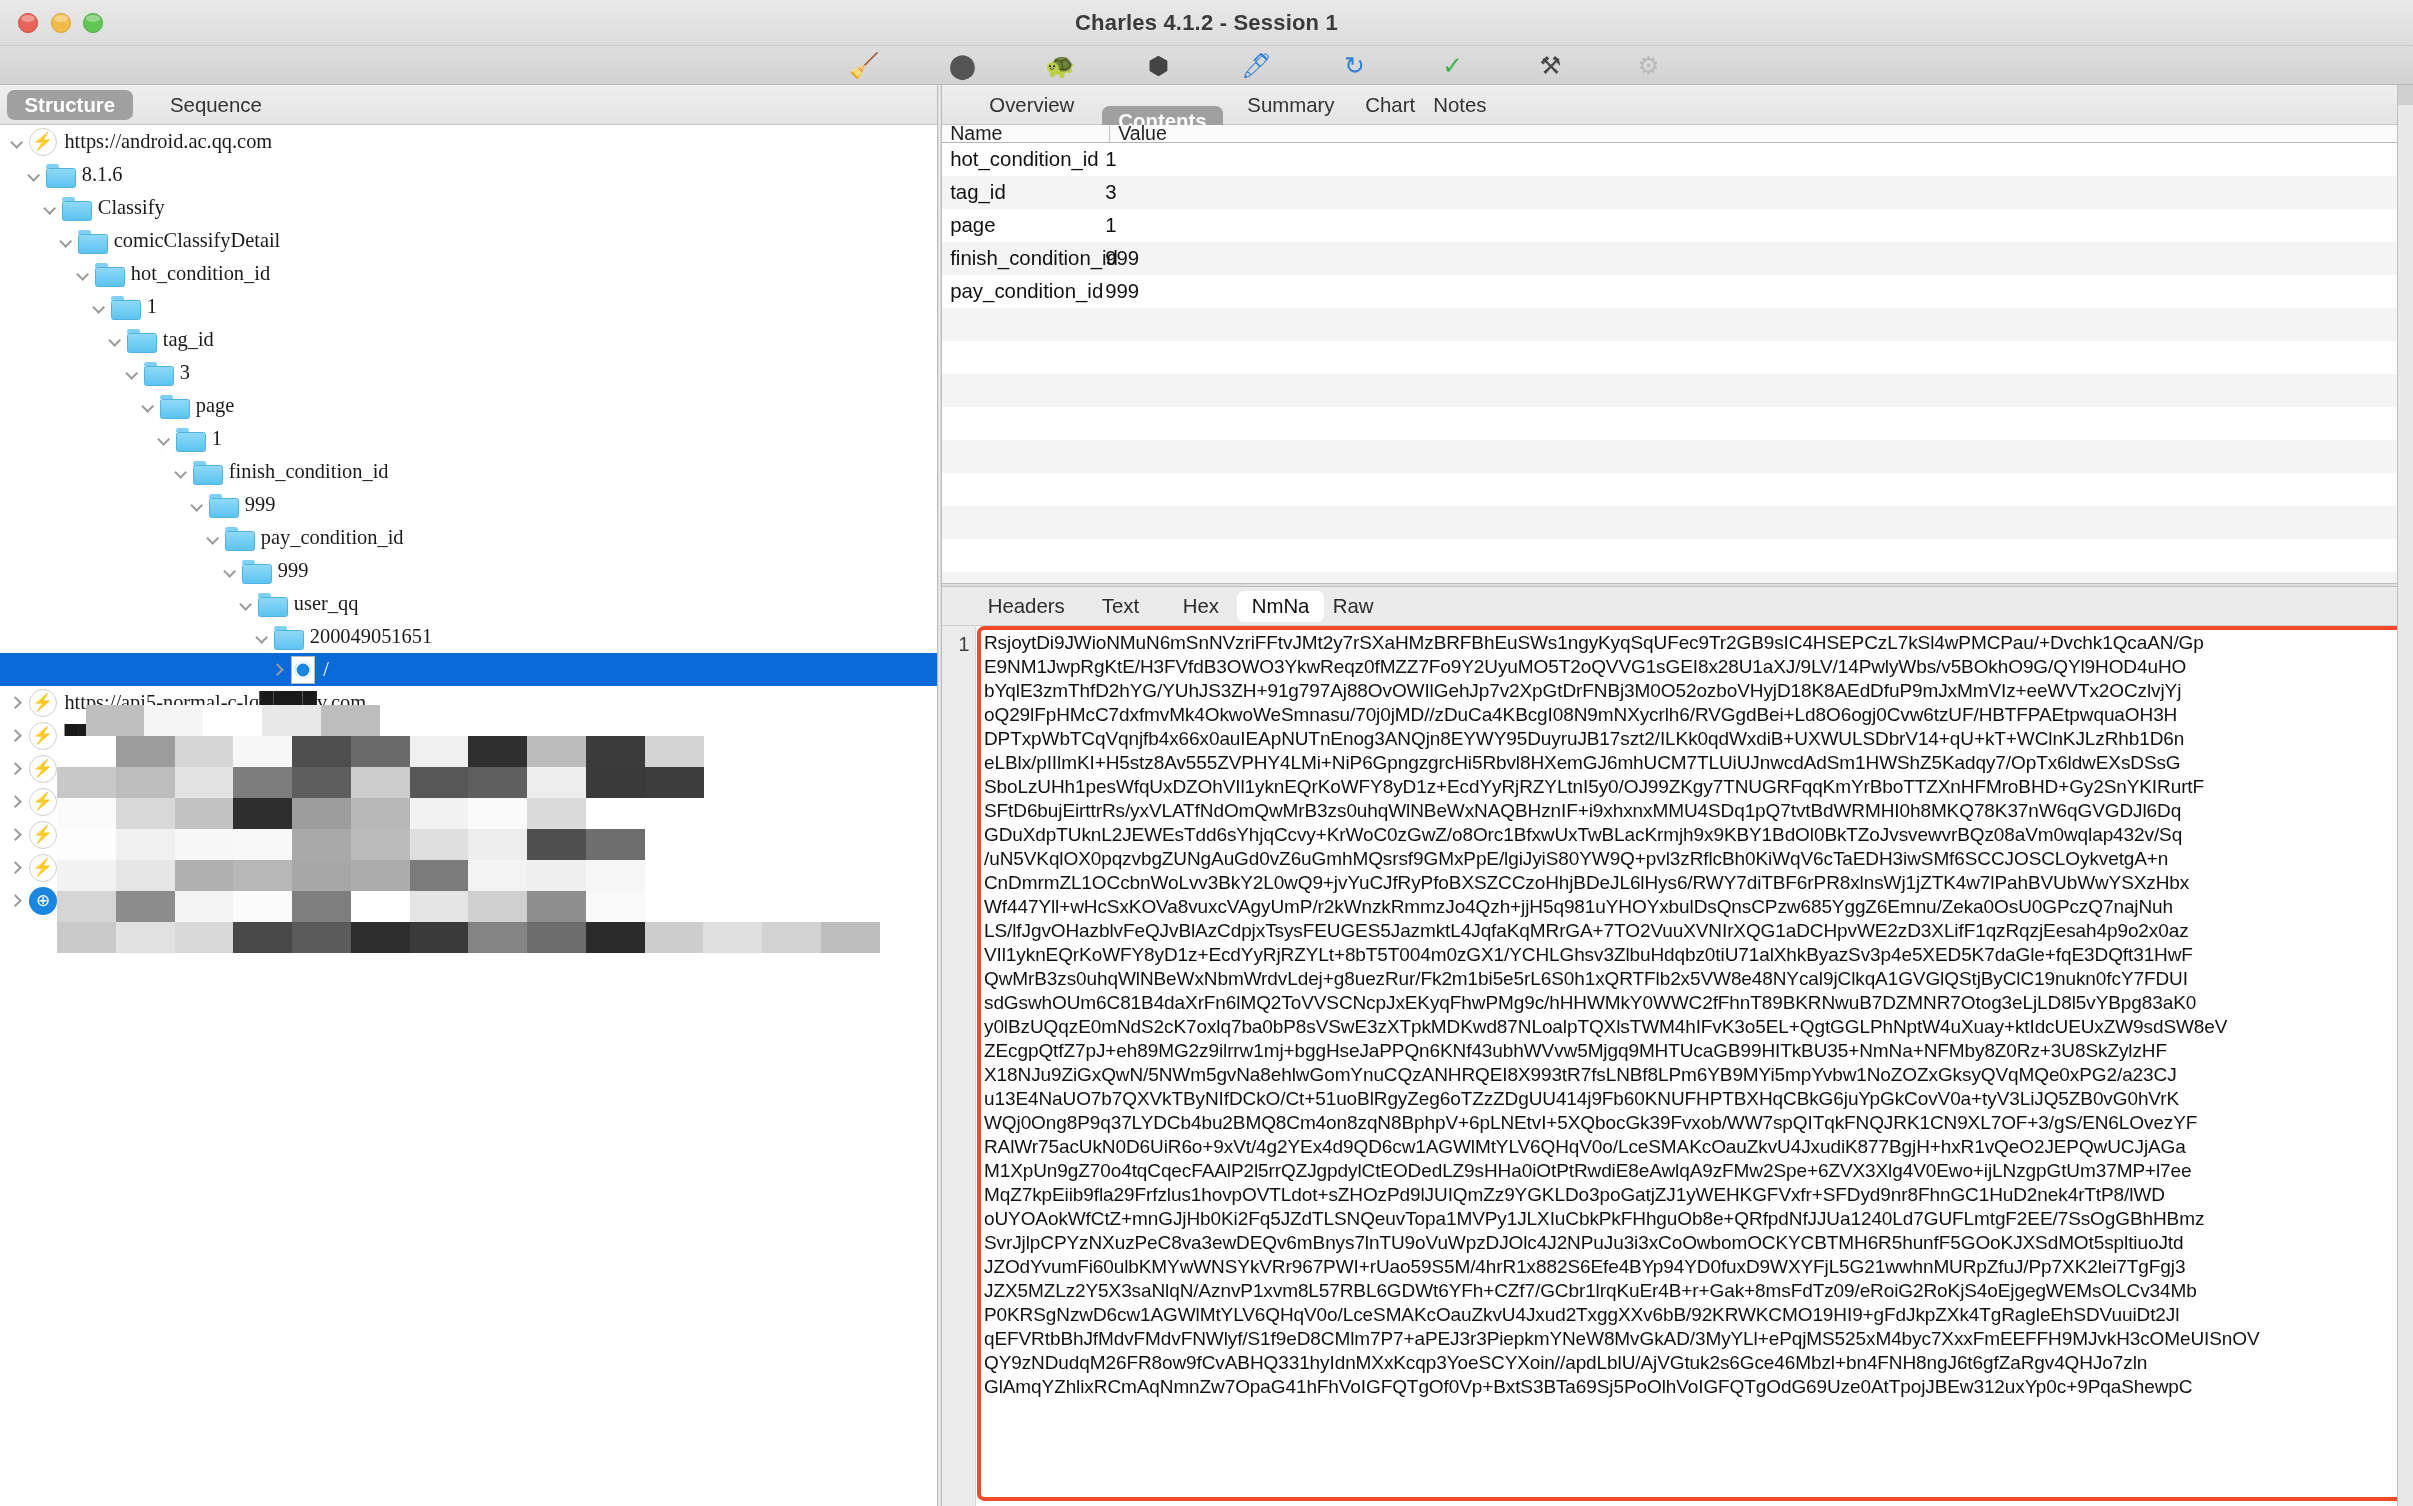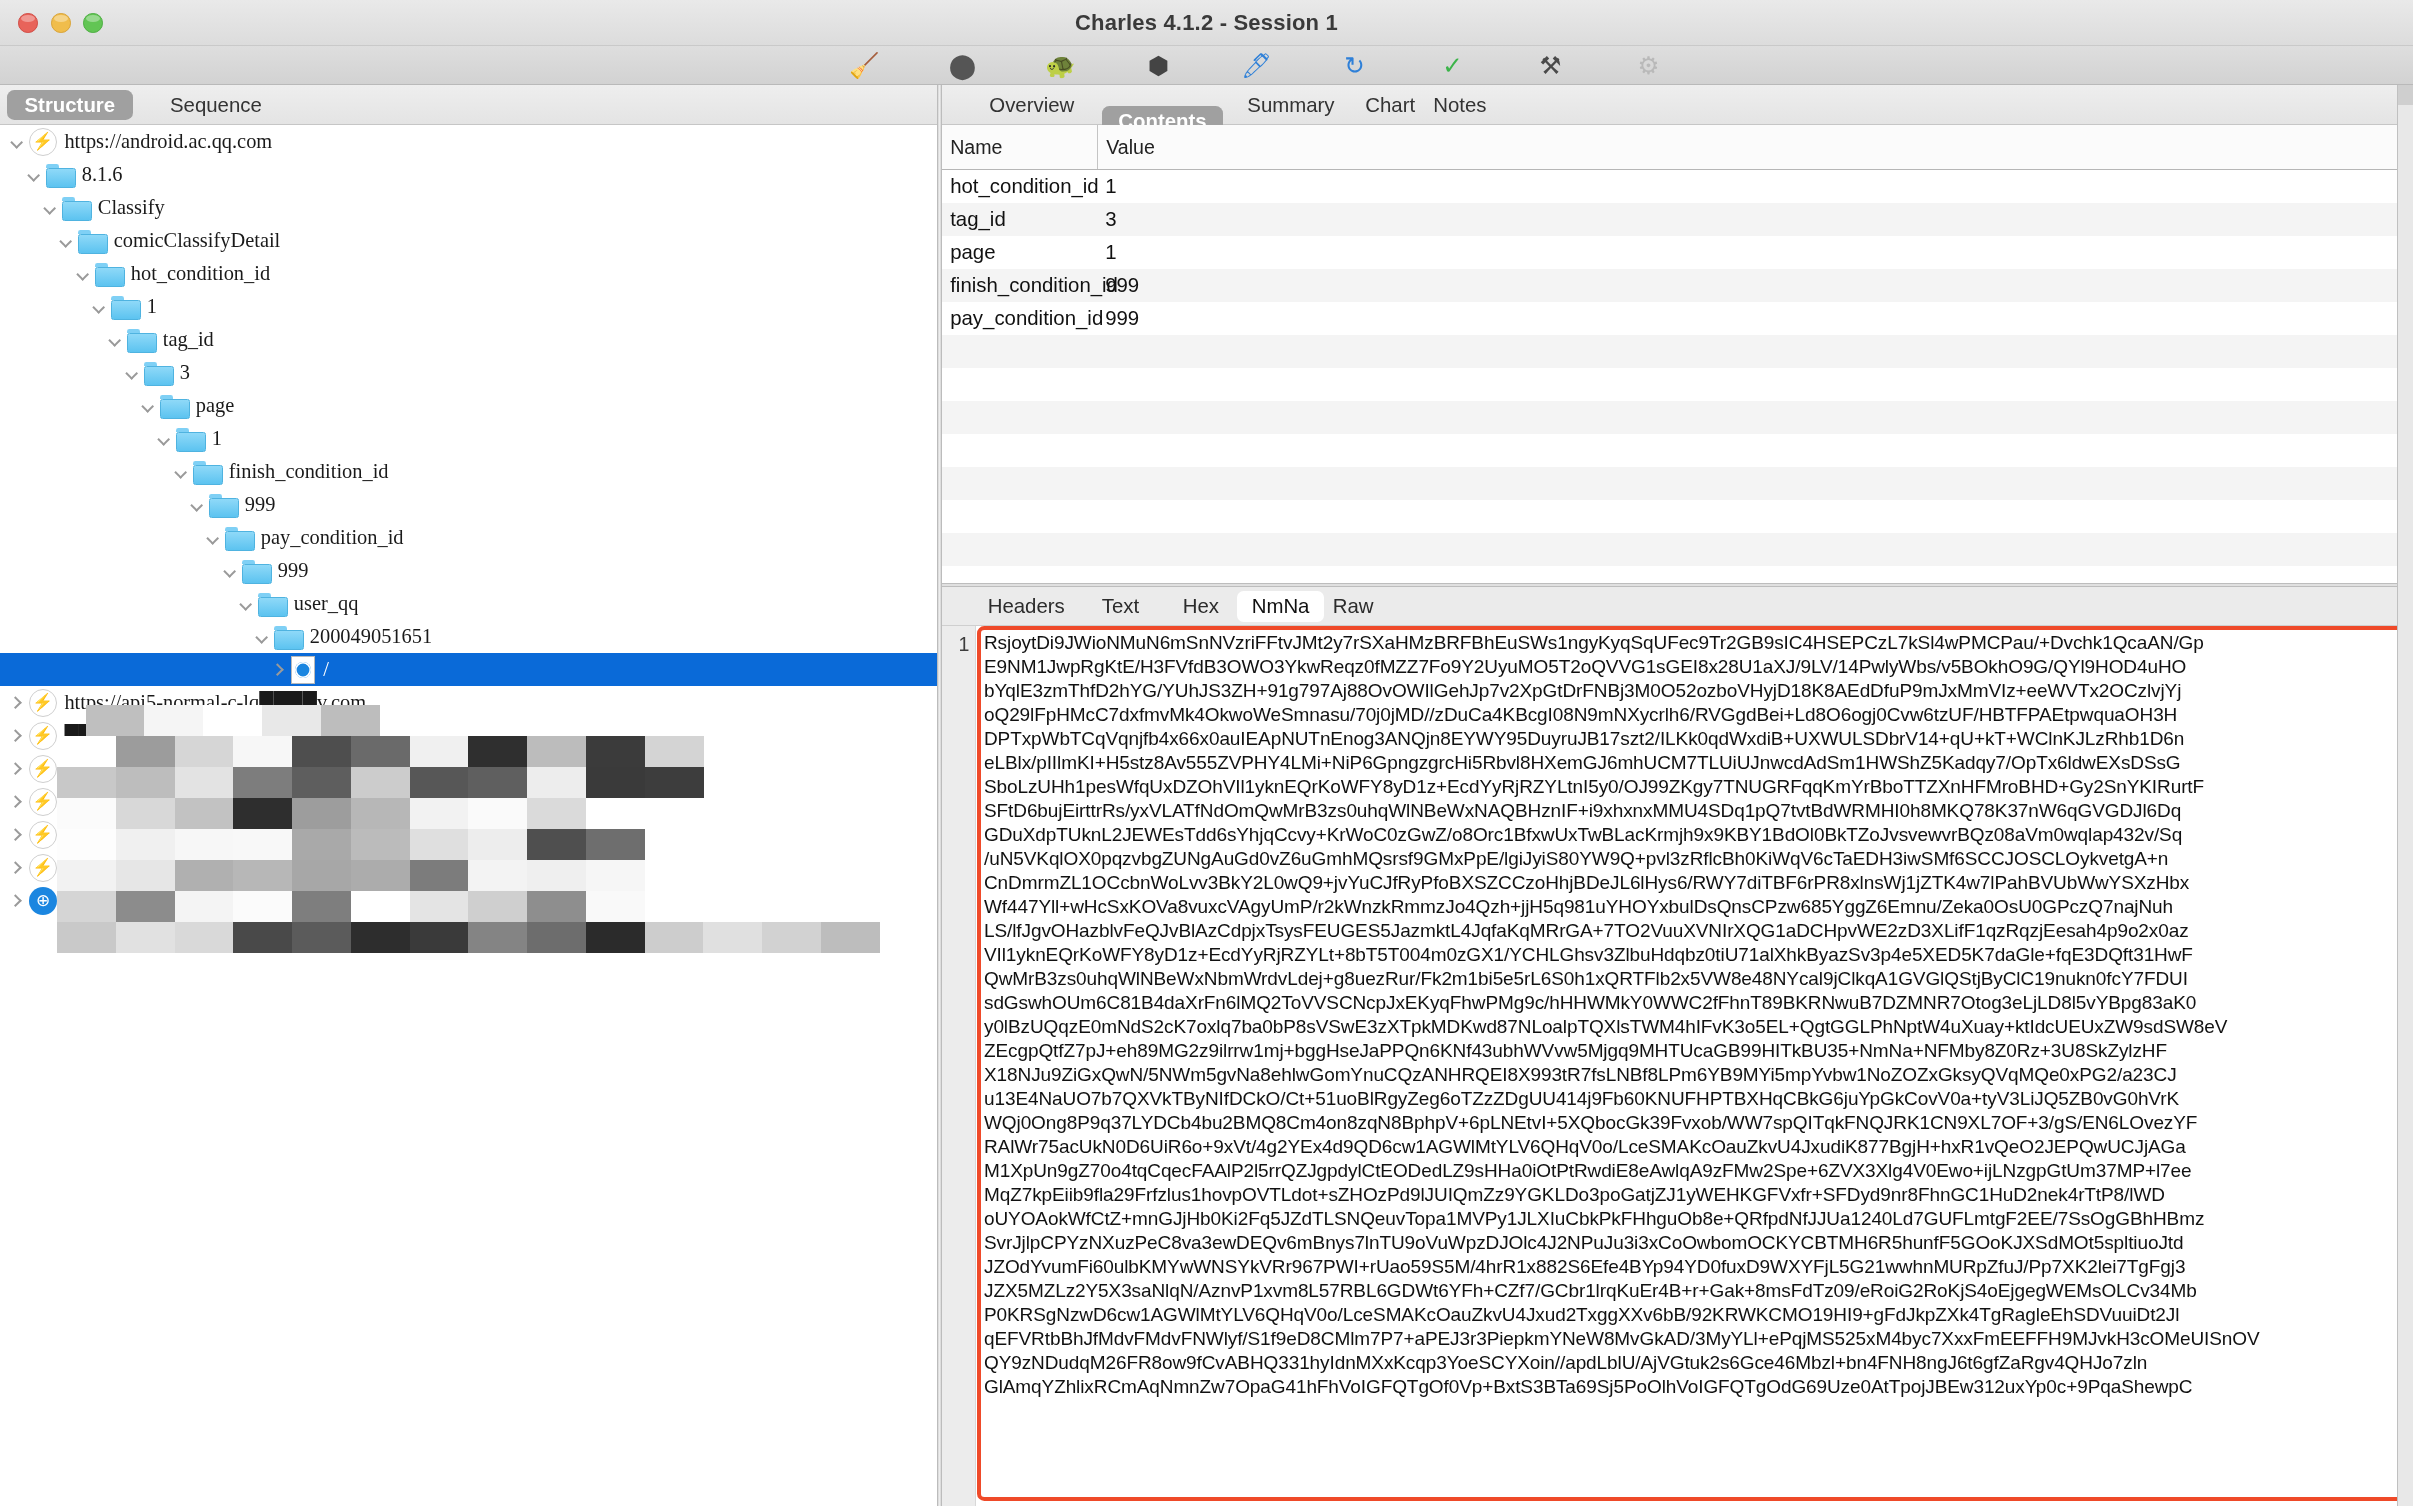--- a/index.html
+++ b/index.html
@@ -131,22 +131,22 @@
     cursor: default; white-space: nowrap;
   }
   .rtab.sel { background: #a0a0a0; color: #fff; font-weight: bold; margin-top: 16px; }
 
   
   #kv-wrap {
     position: absolute; left: 0; top: 40px; width: 1471px; height: 458px;
     background: #fff; overflow: hidden;
   }
   #kv-head {
-    display: flex; height: 45px; align-items: center;
-    border-bottom: 0.8px solid #b6b6b6; background: #fbfbfb;
+    display: flex; height: 18px; align-items: center;
+    border-bottom: 0.8px solid #b6b6b6; background: #fbfbfb; gap: 12px;
   }
   .kv-h {
     font-size: 19.6px; color: #222; padding-left: 8.2px; height: 100%;
     display: flex; align-items: center;
   }
   .kv-h.name { width: 155px; }
   .kv-h.value { border-left: 0.8px solid #c4c4c4; flex: 1; }
   .kv-row { display: flex; height: 33px; align-items: center; font-size: 20.4px; color: #111; }
   .kv-row:nth-child(even) { background: #f4f4f4; }
   .kv-c.name { width: 155px; padding-left: 8.2px; }

